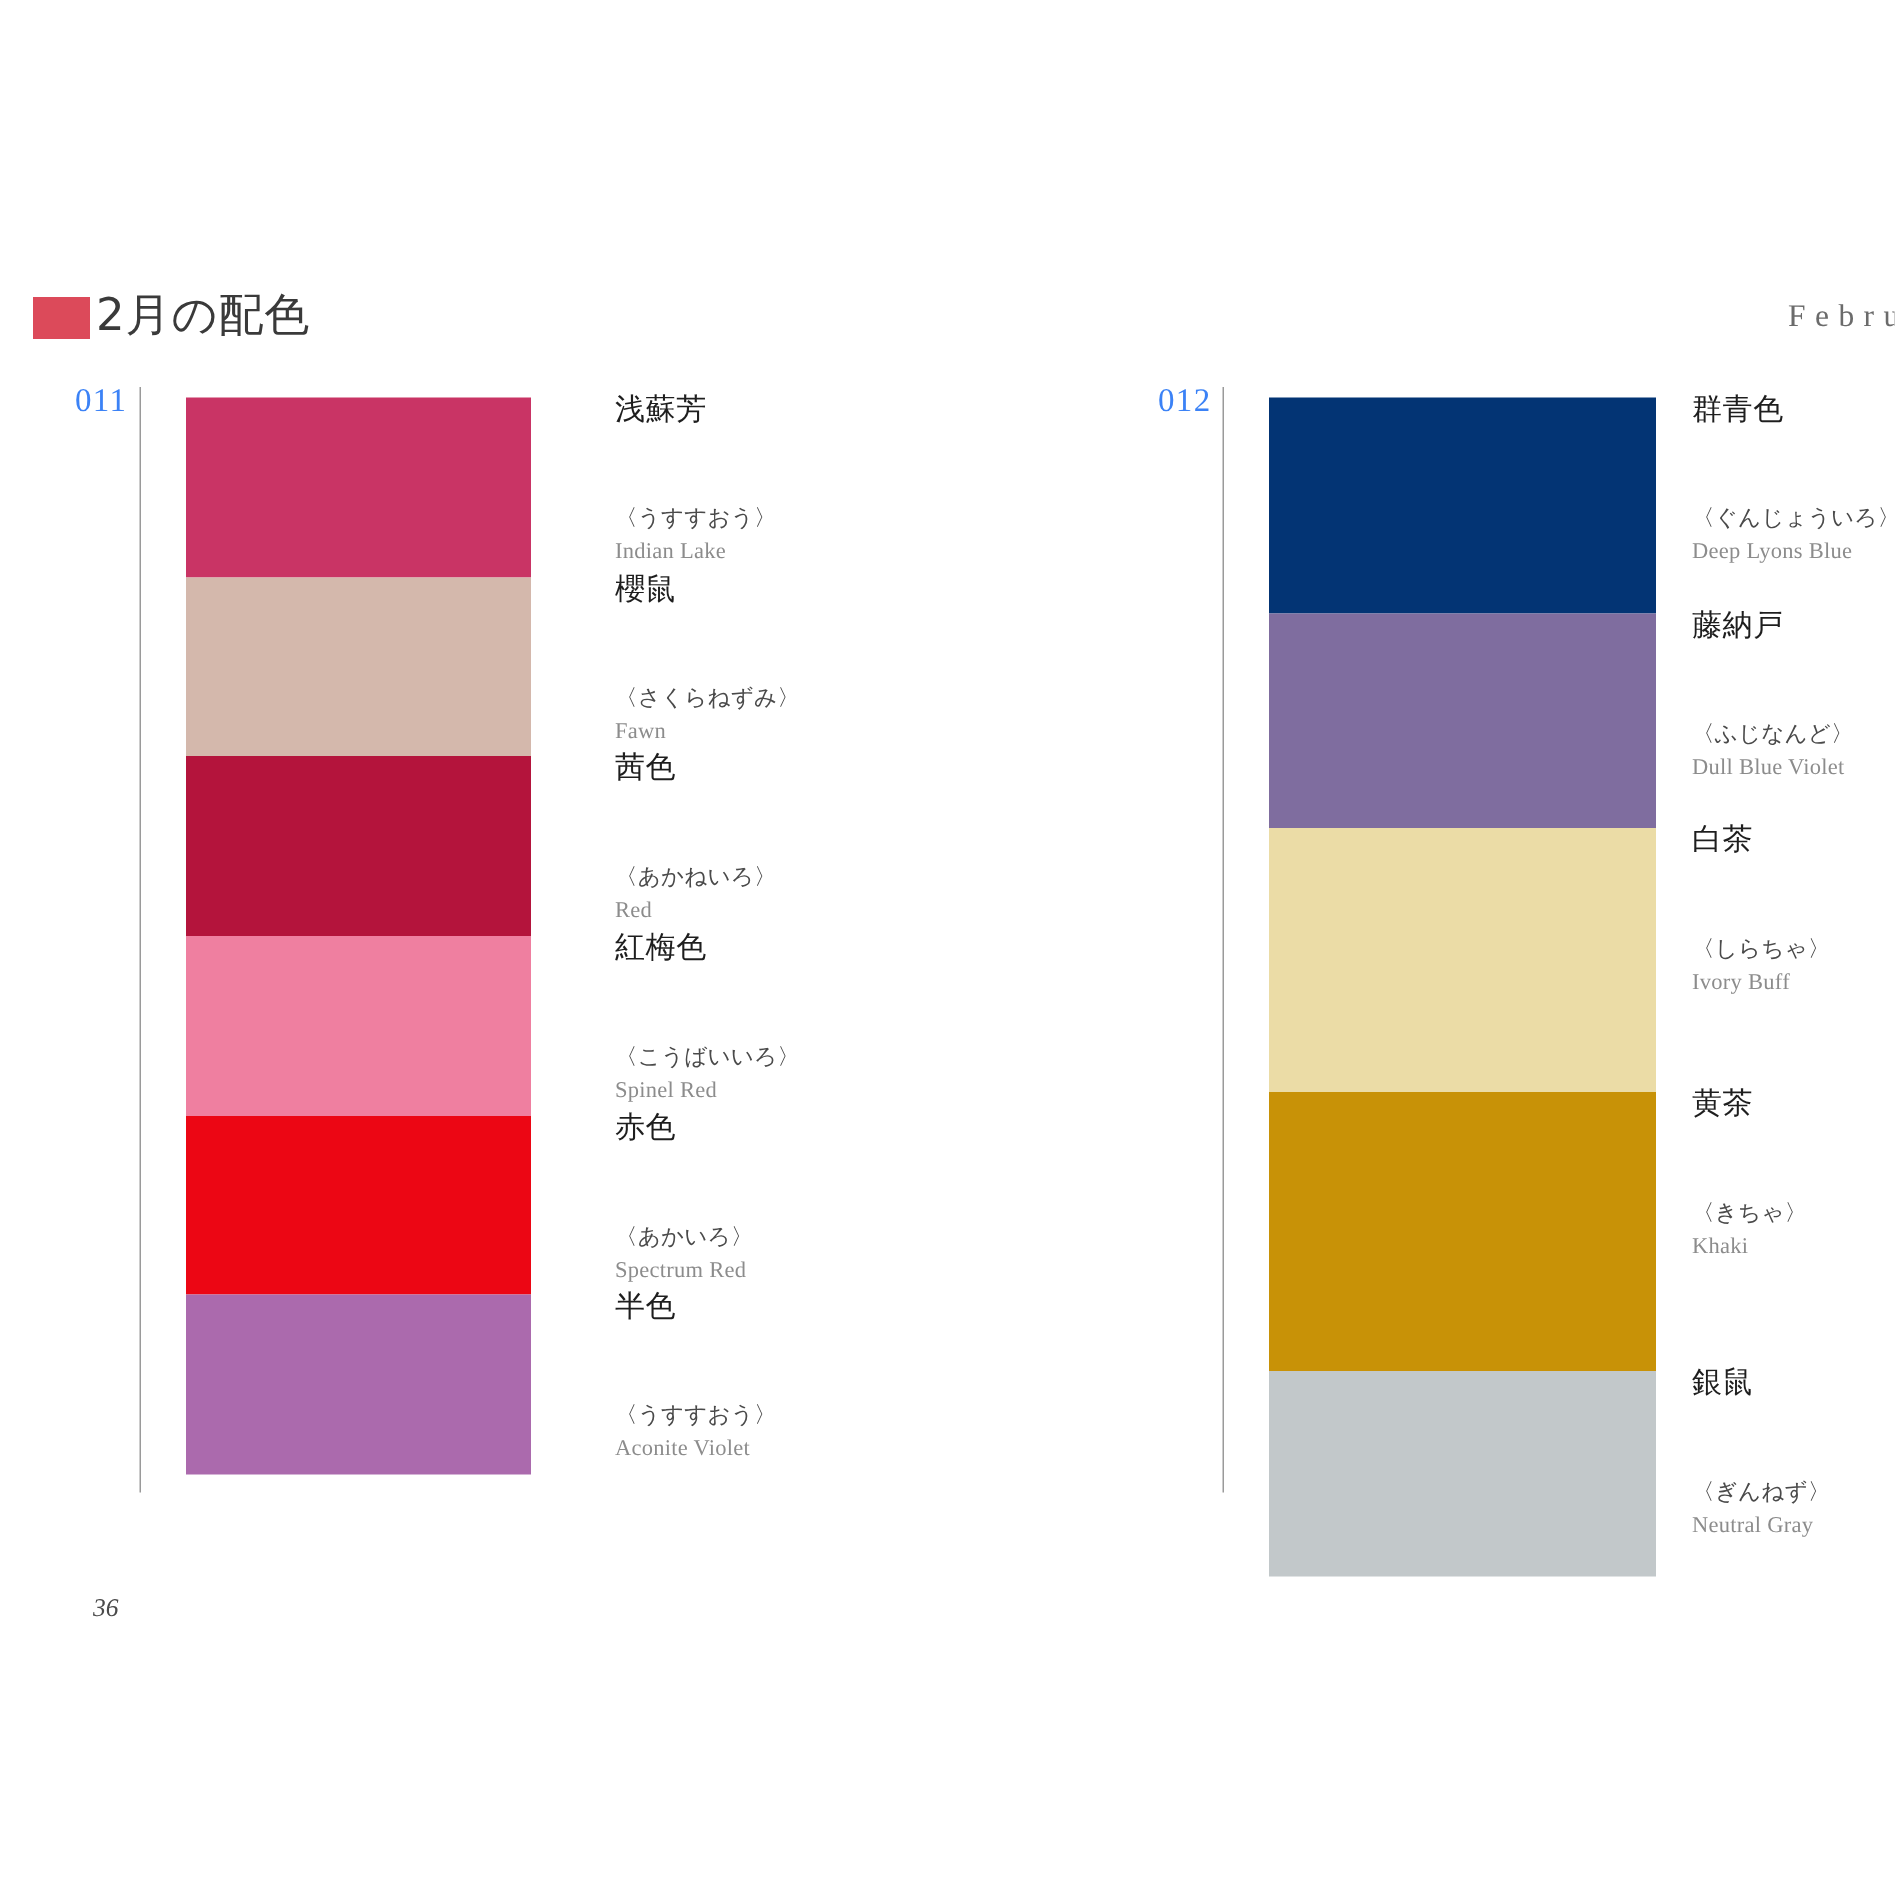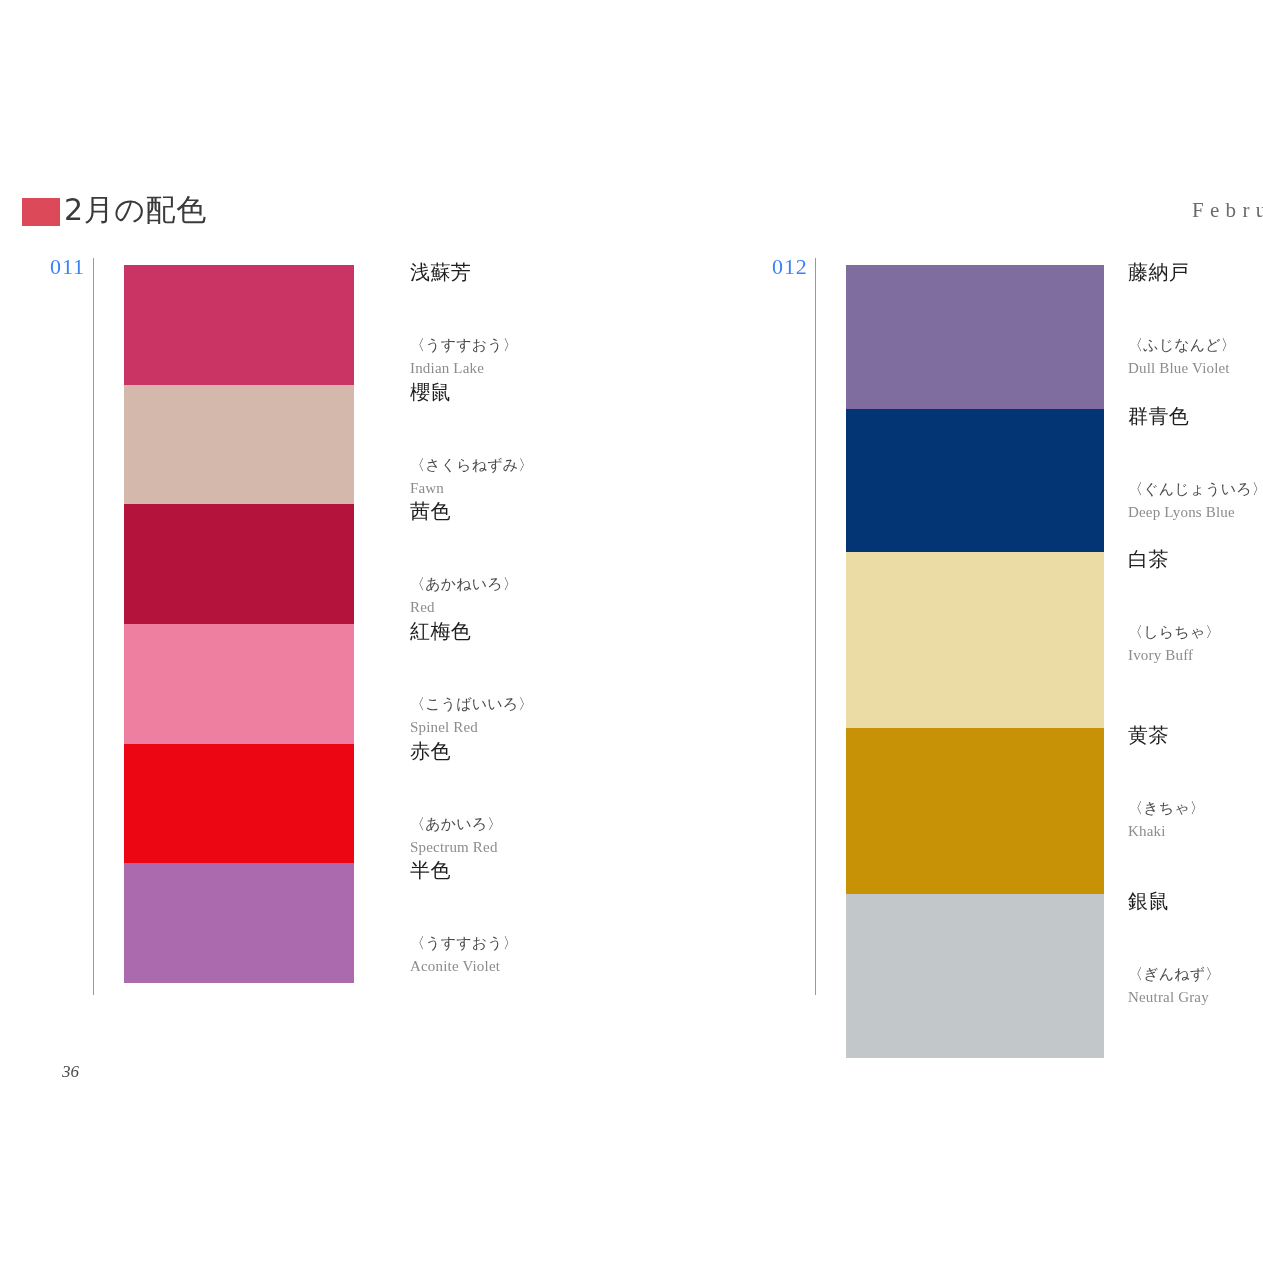--- a/index.html
+++ b/index.html
@@ -213,56 +213,56 @@
 
   </div>
 </div>
 
 <div class="palette" id="palette-012">
   <div class="palette-number">012</div>
   <div class="palette-rule"></div>
   <div class="swatch-stack" style="height:718px;">
 
     <div class="swatch-row" style="height:143.6px;">
+      <div class="swatch-chip" style="background: rgb(3, 52, 116);"></div>
+      <div class="swatch-labels">
+        <div class="name-ja">群青色</div>
+        <div class="name-kana">〈ぐんじょういろ〉</div>
+        <div class="name-en">Deep Lyons Blue</div>
+      </div>
+    </div>
+
+    <div class="swatch-row" style="height:143.6px;">
       <div class="swatch-chip" style="background: rgb(127, 109, 159);"></div>
       <div class="swatch-labels">
         <div class="name-ja">藤納戸</div>
         <div class="name-kana">〈ふじなんど〉</div>
         <div class="name-en">Dull Blue Violet</div>
       </div>
     </div>
 
-    <div class="swatch-row" style="height:143.6px;">
-      <div class="swatch-chip" style="background: rgb(3, 52, 116);"></div>
-      <div class="swatch-labels">
-        <div class="name-ja">群青色</div>
-        <div class="name-kana">〈ぐんじょういろ〉</div>
-        <div class="name-en">Deep Lyons Blue</div>
-      </div>
-    </div>
-
     <div class="swatch-row" style="height:176px;border-radius:32px;">
       <div class="swatch-chip" style="background: rgb(235, 220, 166);"></div>
       <div class="swatch-labels">
         <div class="name-ja">白茶</div>
         <div class="name-kana">〈しらちゃ〉</div>
         <div class="name-en">Ivory Buff</div>
       </div>
     </div>
 
-    <div class="swatch-row" style="height:166px;">
+    <div class="swatch-row" style="height:186px;">
       <div class="swatch-chip" style="background: rgb(200, 146, 7);"></div>
       <div class="swatch-labels">
         <div class="name-ja">黄茶</div>
         <div class="name-kana">〈きちゃ〉</div>
         <div class="name-en">Khaki</div>
       </div>
     </div>
 
-    <div class="swatch-row" style="height:164px;">
+    <div class="swatch-row" style="height:137px;">
       <div class="swatch-chip" style="background: rgb(194, 200, 202);"></div>
       <div class="swatch-labels">
         <div class="name-ja">銀鼠</div>
         <div class="name-kana">〈ぎんねず〉</div>
         <div class="name-en">Neutral Gray</div>
       </div>
     </div>
 
   </div>
 </div>

